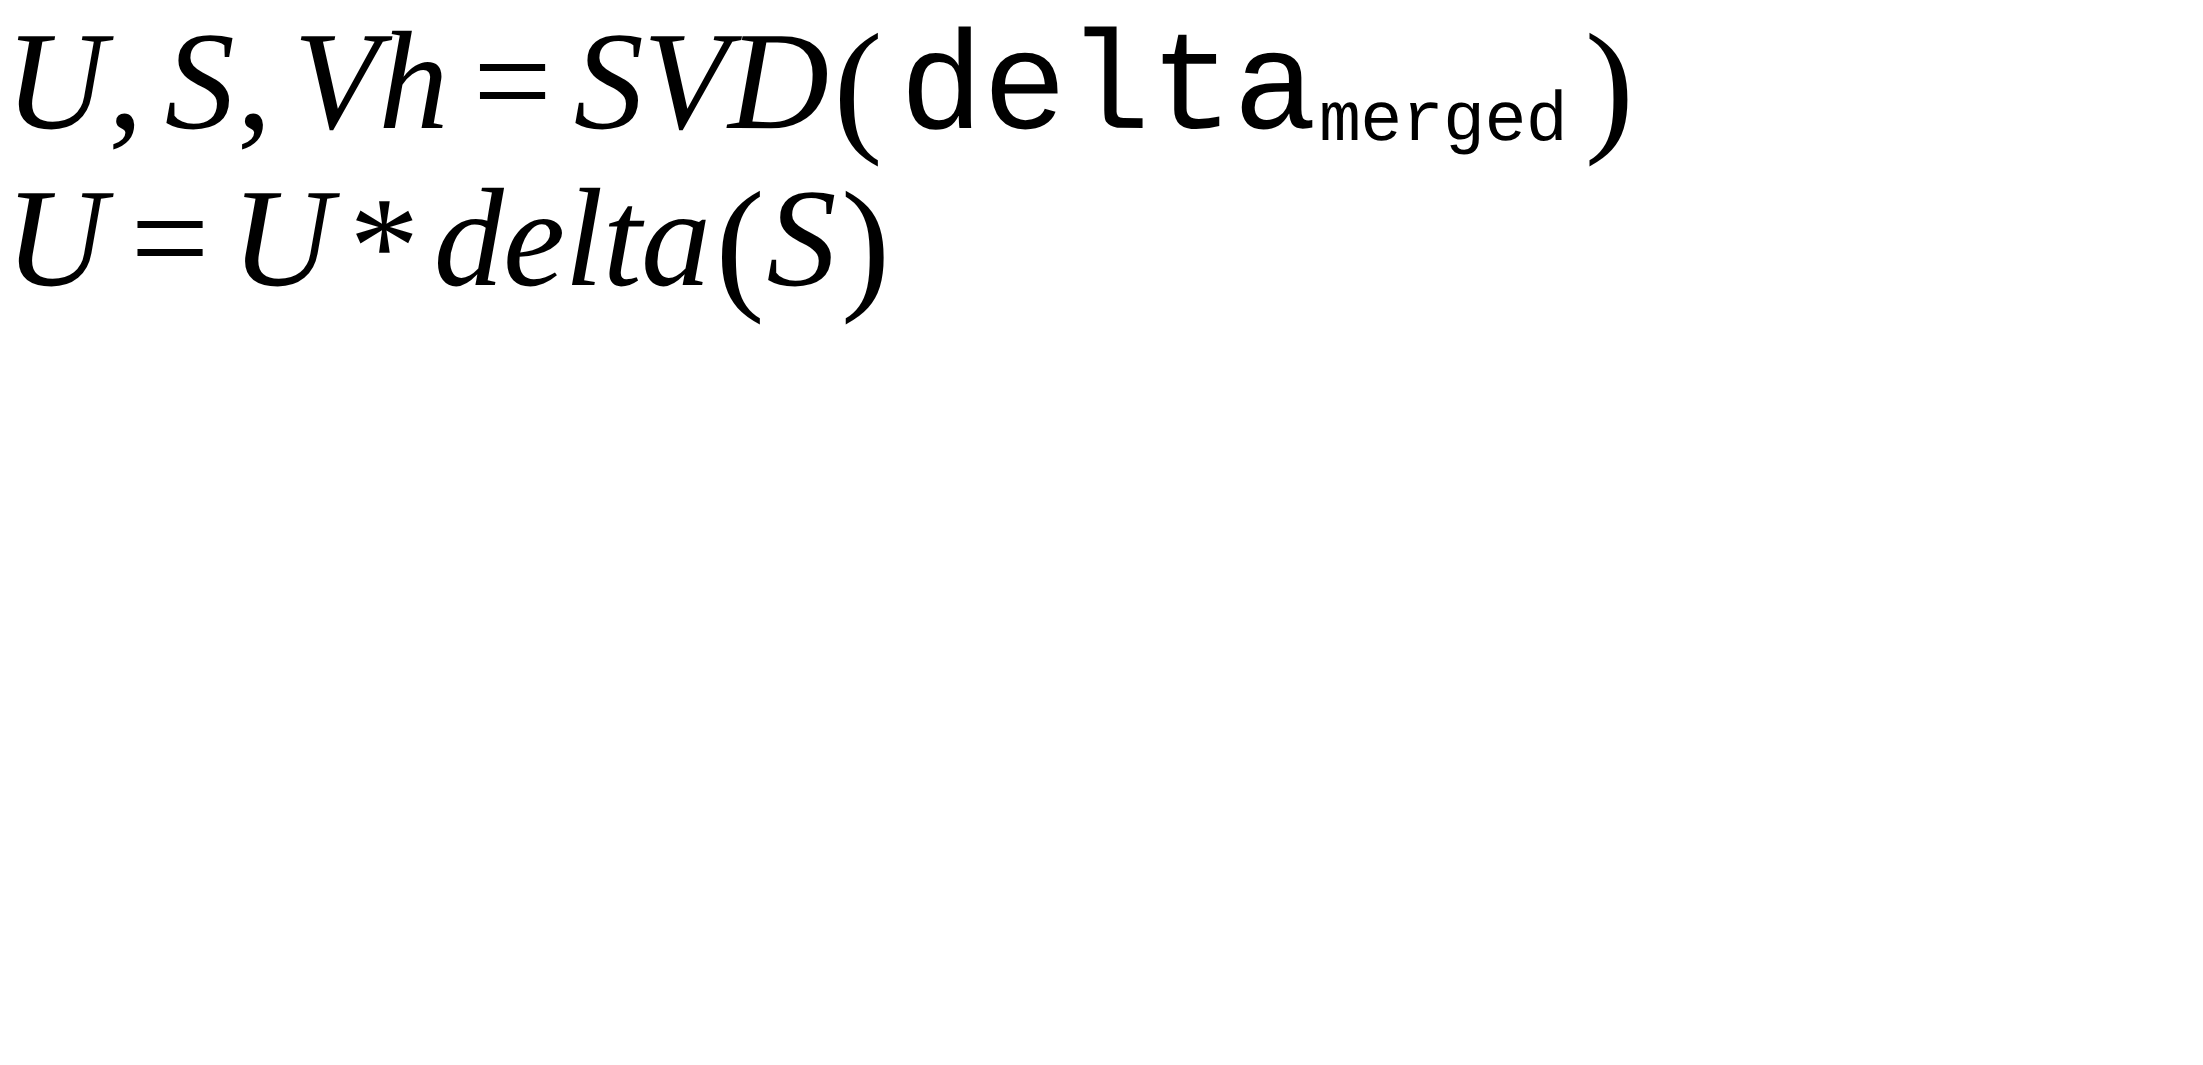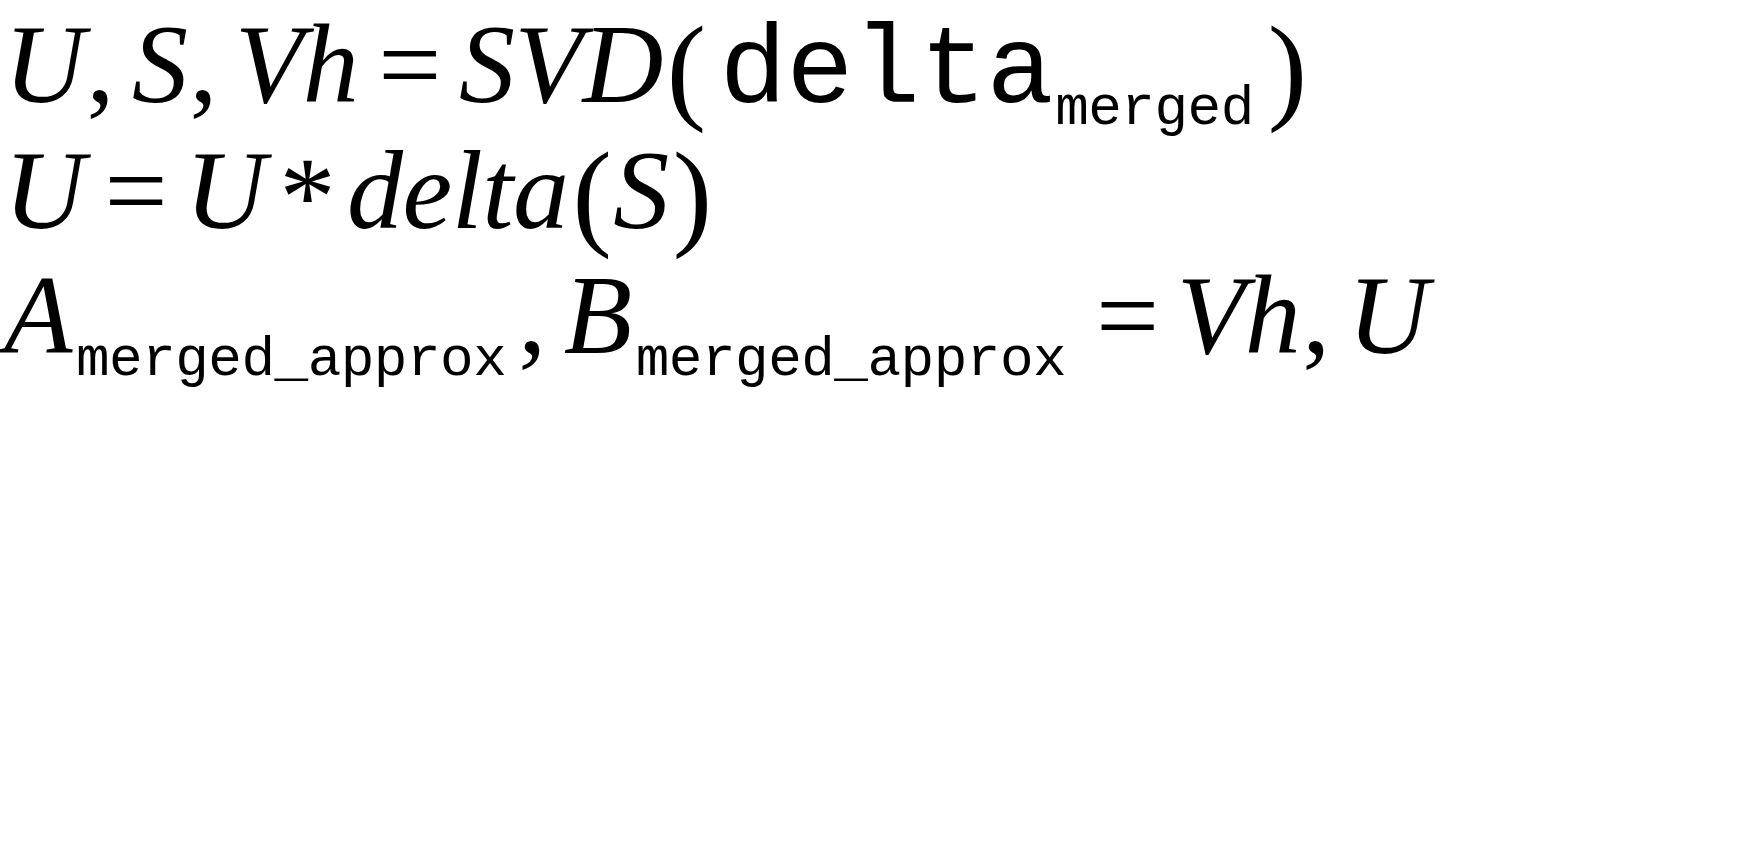--- a/index.html
+++ b/index.html
@@ -55,21 +55,21 @@
   .mo.brk { padding: 0 1px; font-size: 120px; position: relative; top: 6px; }
   .mo.paren { padding: 0 2px; font-size: 118px; position: relative; top: 6px; }
   .mo.eq { padding: 0 18px; }
   .mo.star { padding: 0 12px; position: relative; top: 6px; }
 
   
   .sub {
     font-size: 0.50em;
     vertical-align: baseline;
     position: relative;
-    top: 22px;
+    top: 10px;
     font-style: normal;
     padding-left: 2px;
   }
   .spc { display: inline-block; width: 22px; }
   .spc-sm { display: inline-block; width: 12px; }
 </style>
 </head>
 <body>
 
 <div id="equation-block">
@@ -78,17 +78,14 @@
     <span class="mi">U</span><span class="mo comma">,</span><span class="spc-sm"></span><span class="mi">S</span><span class="mo comma">,</span><span class="spc-sm"></span><span class="mi">Vh</span><span class="mo eq">=</span><span class="mi">SVD</span><span class="mo paren">(</span><span class="spc-sm"></span><span class="mr">delta</span><span class="sub mr">merged</span><span class="spc-sm"></span><span class="mo paren">)</span>
   </div>
 
 
 
   <div class="eq-line">
     <span class="mi">U</span><span class="mo eq">=</span><span class="mi">U</span><span class="mo star">*</span><span class="mi">delta</span><span class="mo paren">(</span><span class="mi">S</span><span class="mo paren">)</span>
   </div>
 
 
-  <div class="eq-line">
-    <span class="mi">A</span><span class="sub mr">merged_approx</span><span class="spc-sm"></span><span class="mo comma">,</span><span class="spc-sm"></span><span class="mi">B</span><span class="sub mr">merged_approx</span><span class="spc-sm"></span><span class="mo eq">=</span><span class="mi">Vh</span><span class="mo comma">,</span><span class="spc-sm"></span><span class="mi">U</span>
-  </div>
 
 </div>
 
 </body></html>

